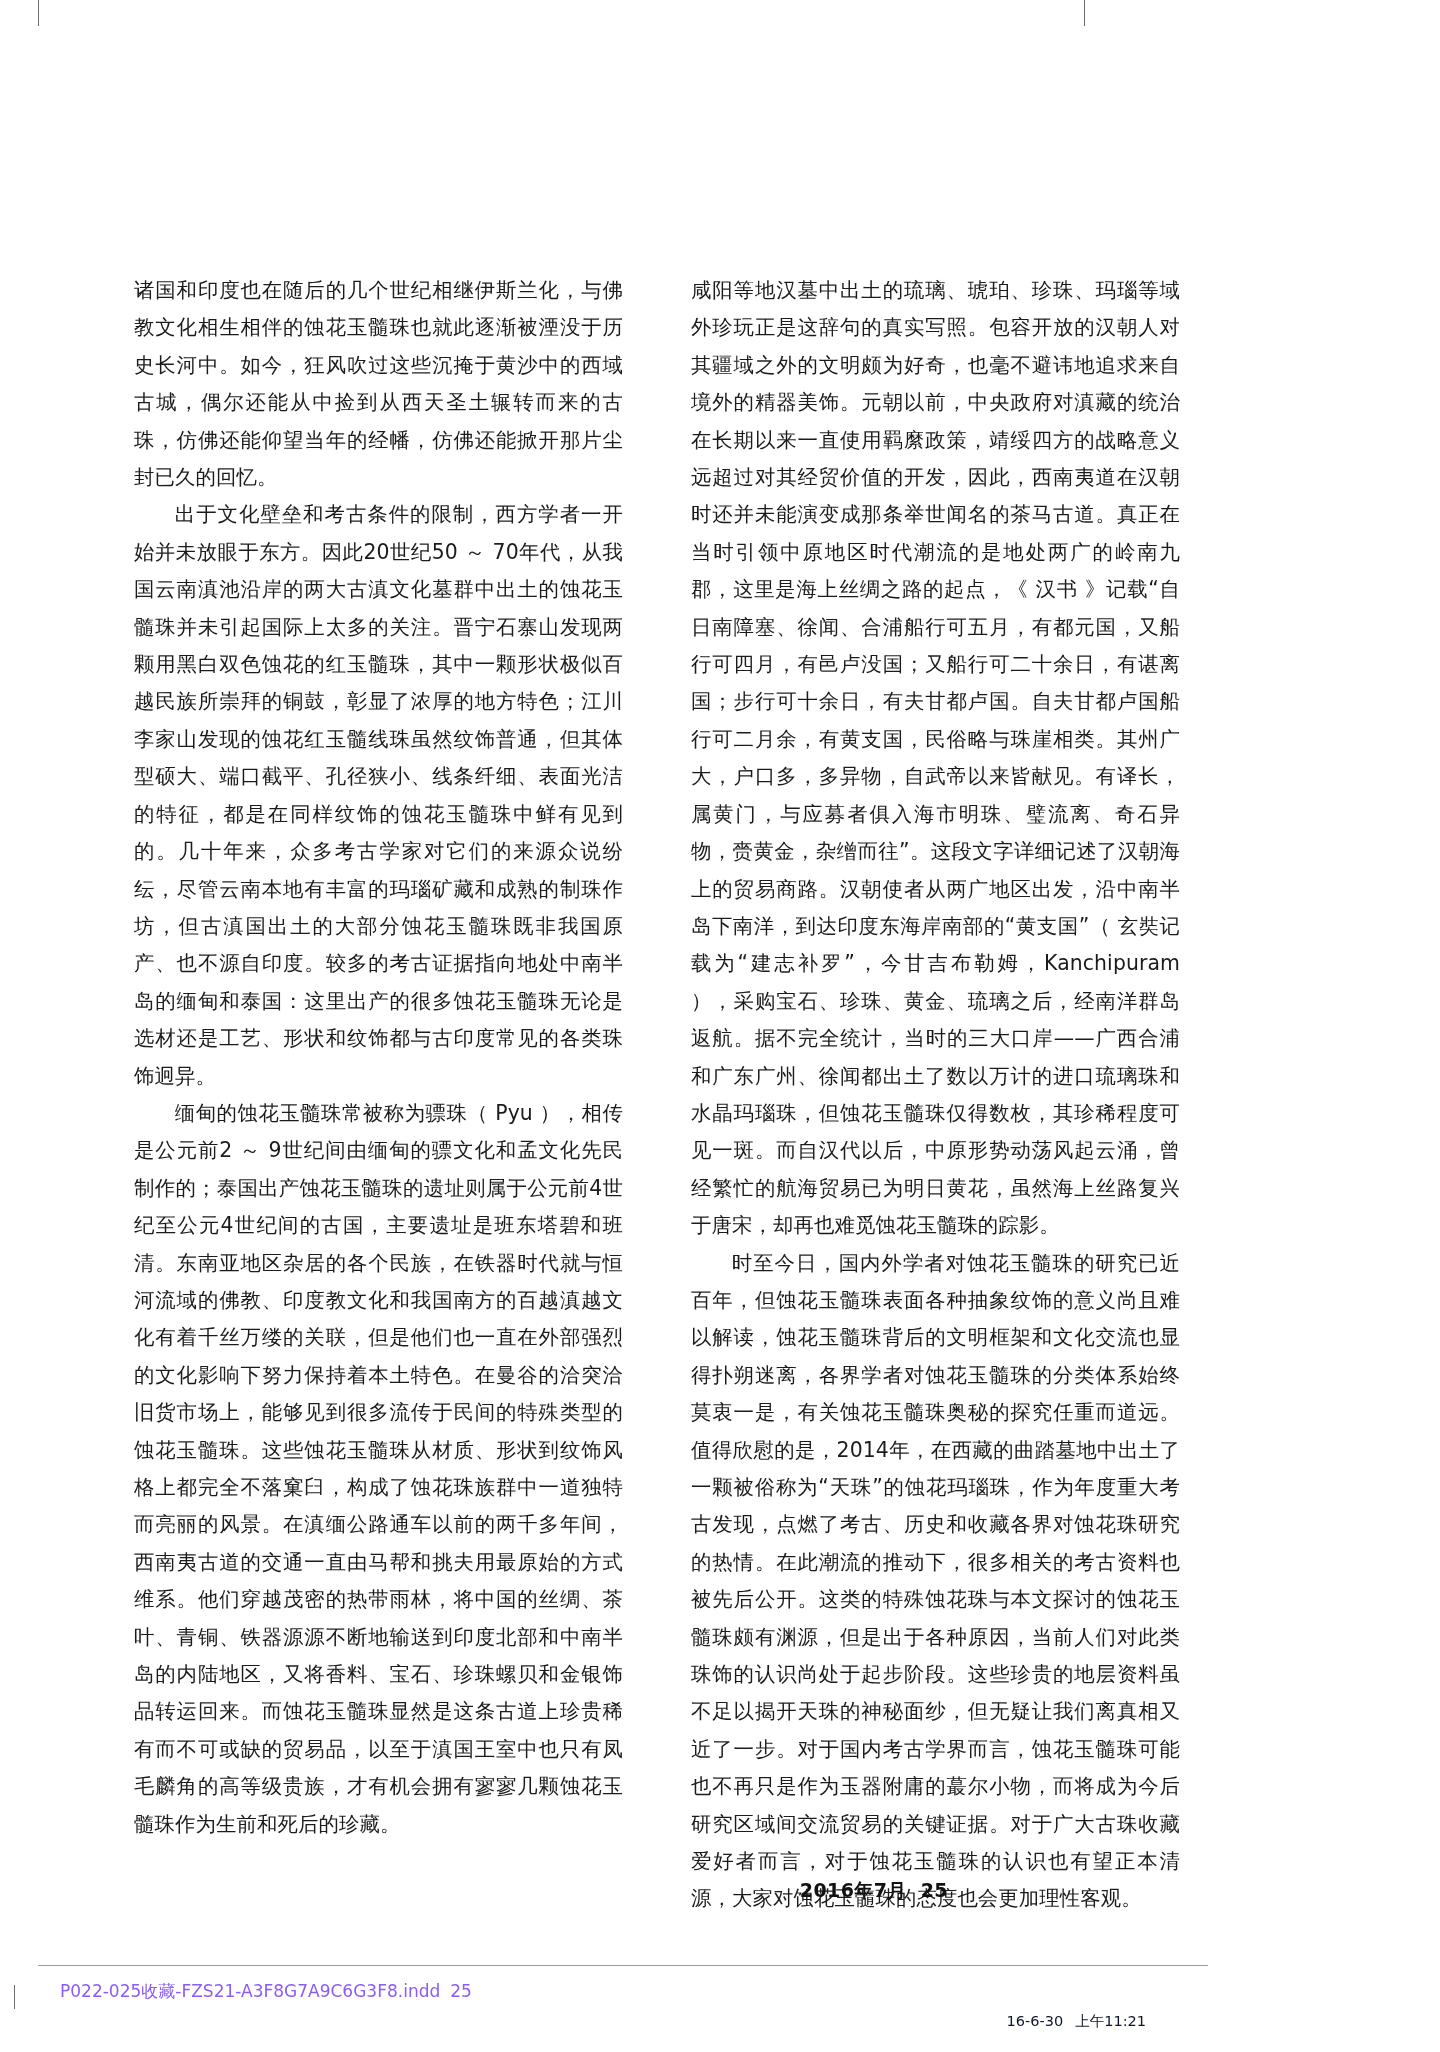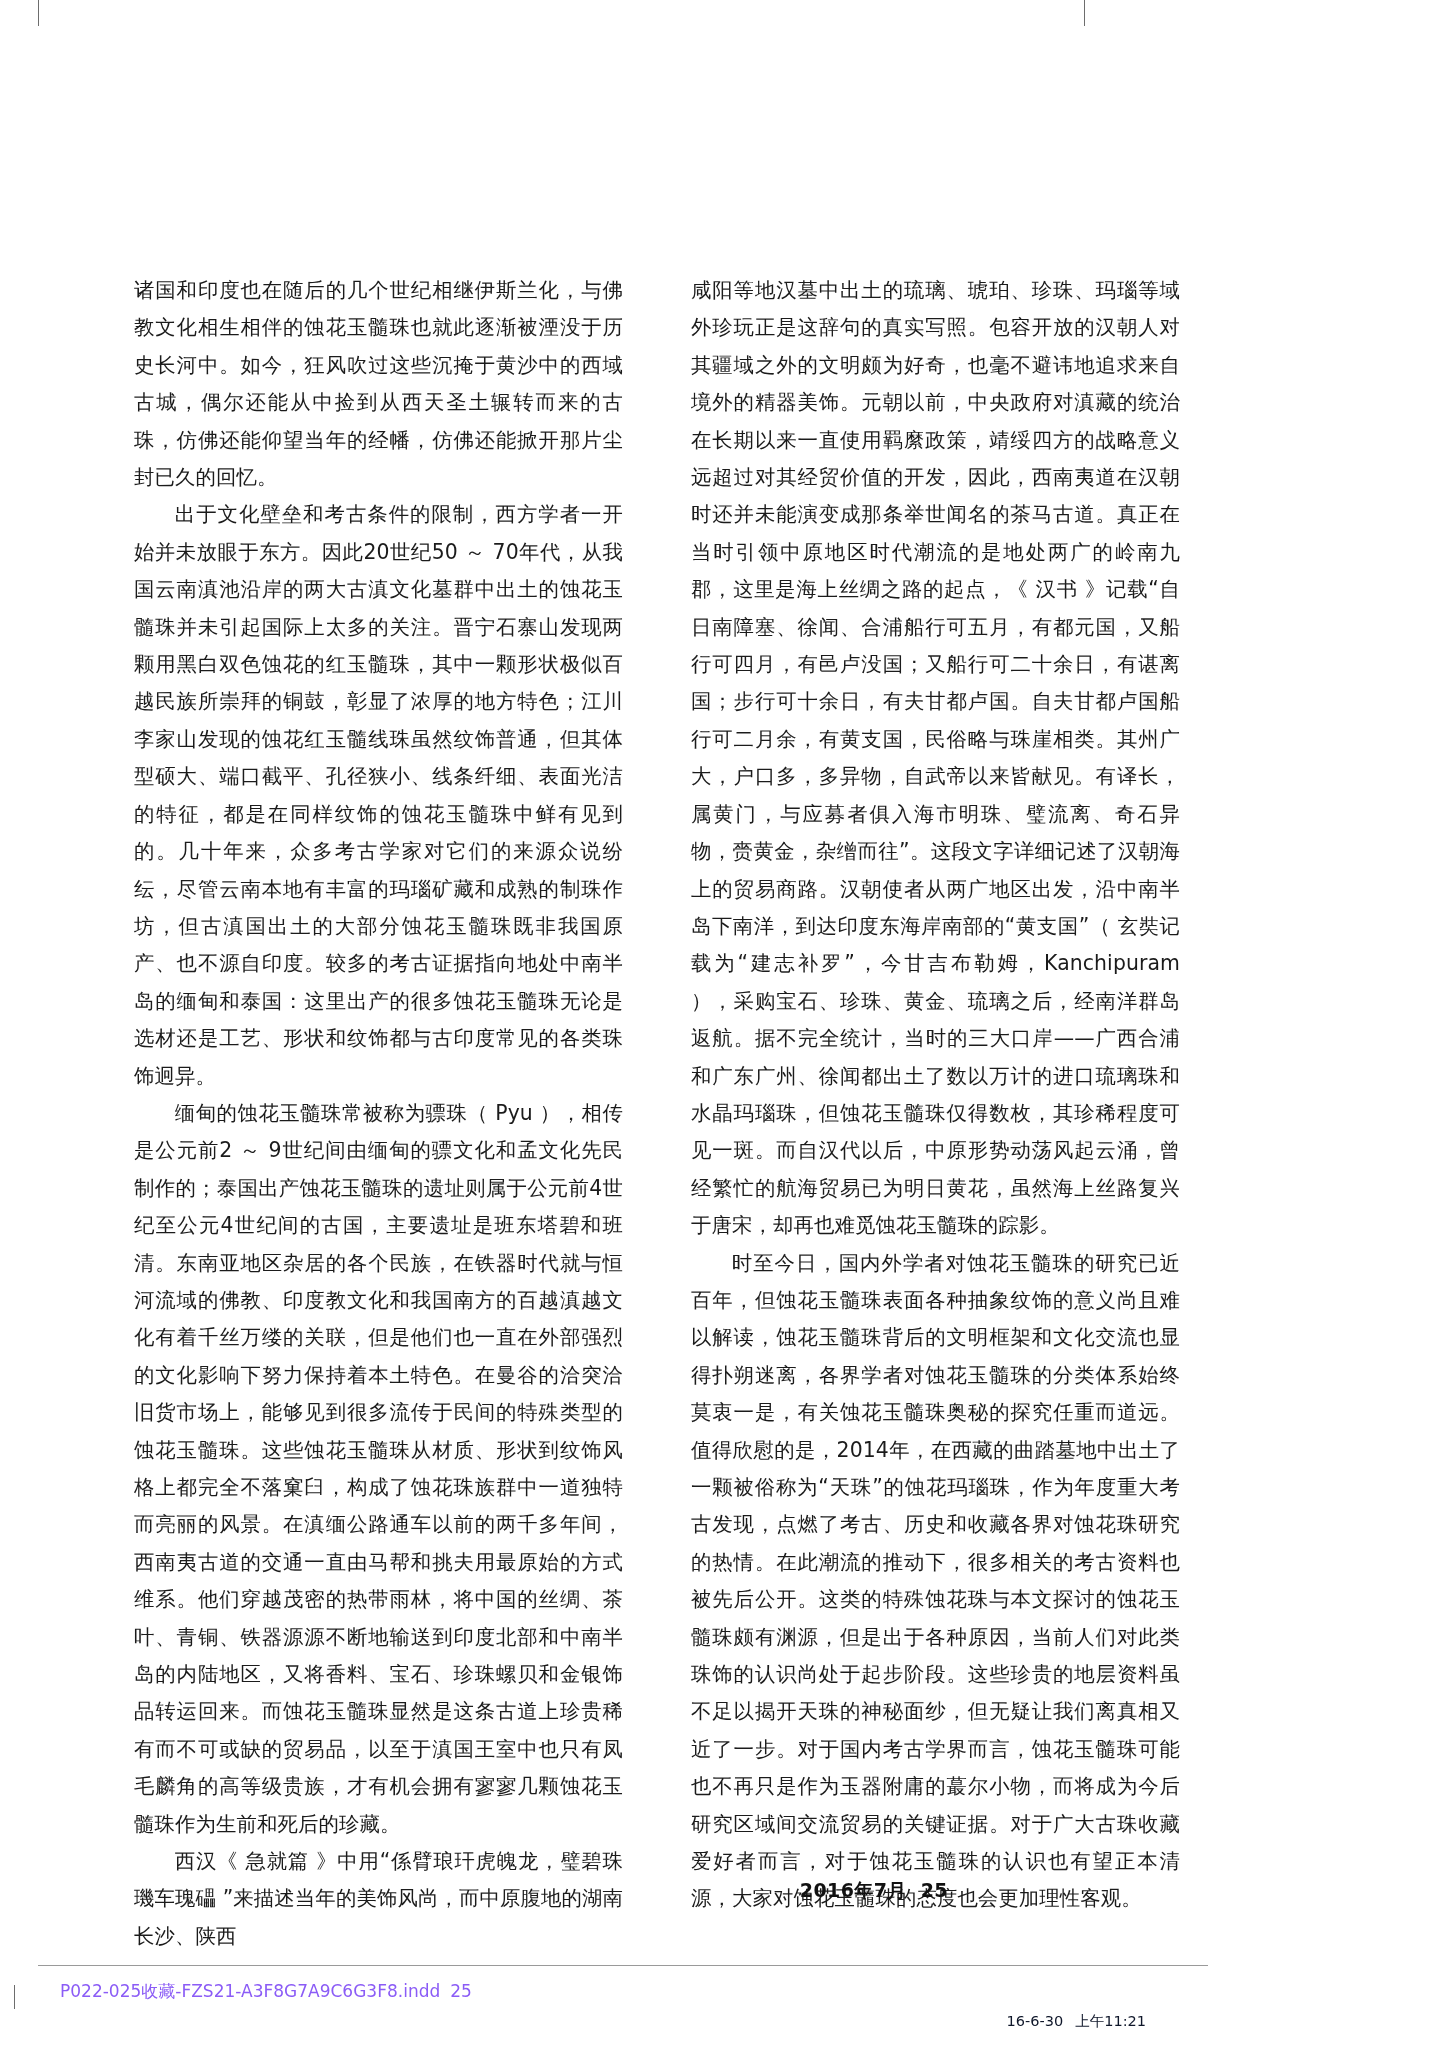--- a/index.html
+++ b/index.html
@@ -114,21 +114,20 @@
   <div class="crop-mark crop-tr-h"></div>
   <div class="crop-mark crop-bl-v"></div>
   <div class="crop-mark crop-br-v"></div>
 
   <div class="content">
 
     <div class="col">
       <p class="para">诸国和印度也在随后的几个世纪相继伊斯兰化，与佛教文化相生相伴的蚀花玉髓珠也就此逐渐被湮没于历史长河中。如今，狂风吹过这些沉掩于黄沙中的西域古城，偶尔还能从中捡到从西天圣土辗转而来的古珠，仿佛还能仰望当年的经幡，仿佛还能掀开那片尘封已久的回忆。</p>
       <p class="para indent">出于文化壁垒和考古条件的限制，西方学者一开始并未放眼于东方。因此20世纪50 ～ 70年代，从我国云南滇池沿岸的两大古滇文化墓群中出土的蚀花玉髓珠并未引起国际上太多的关注。晋宁石寨山发现两颗用黑白双色蚀花的红玉髓珠，其中一颗形状极似百越民族所崇拜的铜鼓，彰显了浓厚的地方特色；江川李家山发现的蚀花红玉髓线珠虽然纹饰普通，但其体型硕大、端口截平、孔径狭小、线条纤细、表面光洁的特征，都是在同样纹饰的蚀花玉髓珠中鲜有见到的。几十年来，众多考古学家对它们的来源众说纷纭，尽管云南本地有丰富的玛瑙矿藏和成熟的制珠作坊，但古滇国出土的大部分蚀花玉髓珠既非我国原产、也不源自印度。较多的考古证据指向地处中南半岛的缅甸和泰国：这里出产的很多蚀花玉髓珠无论是选材还是工艺、形状和纹饰都与古印度常见的各类珠饰迥异。</p>
       <p class="para indent">缅甸的蚀花玉髓珠常被称为骠珠（ Pyu ），相传是公元前2 ～ 9世纪间由缅甸的骠文化和孟文化先民制作的；泰国出产蚀花玉髓珠的遗址则属于公元前4世纪至公元4世纪间的古国，主要遗址是班东塔碧和班清。东南亚地区杂居的各个民族，在铁器时代就与恒河流域的佛教、印度教文化和我国南方的百越滇越文化有着千丝万缕的关联，但是他们也一直在外部强烈的文化影响下努力保持着本土特色。在曼谷的洽突洽旧货市场上，能够见到很多流传于民间的特殊类型的蚀花玉髓珠。这些蚀花玉髓珠从材质、形状到纹饰风格上都完全不落窠臼，构成了蚀花珠族群中一道独特而亮丽的风景。在滇缅公路通车以前的两千多年间，西南夷古道的交通一直由马帮和挑夫用最原始的方式维系。他们穿越茂密的热带雨林，将中国的丝绸、茶叶、青铜、铁器源源不断地输送到印度北部和中南半岛的内陆地区，又将香料、宝石、珍珠螺贝和金银饰品转运回来。而蚀花玉髓珠显然是这条古道上珍贵稀有而不可或缺的贸易品，以至于滇国王室中也只有凤毛麟角的高等级贵族，才有机会拥有寥寥几颗蚀花玉髓珠作为生前和死后的珍藏。</p>
-      <p class="para indent">西汉《 急就篇 》中用“係臂琅玕虎魄龙，璧碧珠璣车瑰礧 ”来描述当年的美饰风尚，而中原腹地的湖南长沙、陕西</p>
     </div>
 
     <div class="col">
       <p class="para">咸阳等地汉墓中出土的琉璃、琥珀、珍珠、玛瑙等域外珍玩正是这辞句的真实写照。包容开放的汉朝人对其疆域之外的文明颇为好奇，也毫不避讳地追求来自境外的精器美饰。元朝以前，中央政府对滇藏的统治在长期以来一直使用羁縻政策，靖绥四方的战略意义远超过对其经贸价值的开发，因此，西南夷道在汉朝时还并未能演变成那条举世闻名的茶马古道。真正在当时引领中原地区时代潮流的是地处两广的岭南九郡，这里是海上丝绸之路的起点，《 汉书 》记载“自日南障塞、徐闻、合浦船行可五月，有都元国，又船行可四月，有邑卢没国；又船行可二十余日，有谌离国；步行可十余日，有夫甘都卢国。自夫甘都卢国船行可二月余，有黄支国，民俗略与珠崖相类。其州广大，户口多，多异物，自武帝以来皆献见。有译长，属黄门，与应募者俱入海市明珠、璧流离、奇石异物，赍黄金，杂缯而往”。这段文字详细记述了汉朝海上的贸易商路。汉朝使者从两广地区出发，沿中南半岛下南洋，到达印度东海岸南部的“黄支国”（ 玄奘记载为“建志补罗”，今甘吉布勒姆，Kanchipuram ），采购宝石、珍珠、黄金、琉璃之后，经南洋群岛返航。据不完全统计，当时的三大口岸——广西合浦和广东广州、徐闻都出土了数以万计的进口琉璃珠和水晶玛瑙珠，但蚀花玉髓珠仅得数枚，其珍稀程度可见一斑。而自汉代以后，中原形势动荡风起云涌，曾经繁忙的航海贸易已为明日黄花，虽然海上丝路复兴于唐宋，却再也难觅蚀花玉髓珠的踪影。</p>
       <p class="para indent">时至今日，国内外学者对蚀花玉髓珠的研究已近百年，但蚀花玉髓珠表面各种抽象纹饰的意义尚且难以解读，蚀花玉髓珠背后的文明框架和文化交流也显得扑朔迷离，各界学者对蚀花玉髓珠的分类体系始终莫衷一是，有关蚀花玉髓珠奥秘的探究任重而道远。值得欣慰的是，2014年，在西藏的曲踏墓地中出土了一颗被俗称为“天珠”的蚀花玛瑙珠，作为年度重大考古发现，点燃了考古、历史和收藏各界对蚀花珠研究的热情。在此潮流的推动下，很多相关的考古资料也被先后公开。这类的特殊蚀花珠与本文探讨的蚀花玉髓珠颇有渊源，但是出于各种原因，当前人们对此类珠饰的认识尚处于起步阶段。这些珍贵的地层资料虽不足以揭开天珠的神秘面纱，但无疑让我们离真相又近了一步。对于国内考古学界而言，蚀花玉髓珠可能也不再只是作为玉器附庸的蕞尔小物，而将成为今后研究区域间交流贸易的关键证据。对于广大古珠收藏爱好者而言，对于蚀花玉髓珠的认识也有望正本清源，大家对蚀花玉髓珠的态度也会更加理性客观。</p>
     </div>
 
   </div>
 
   <div class="folio">

